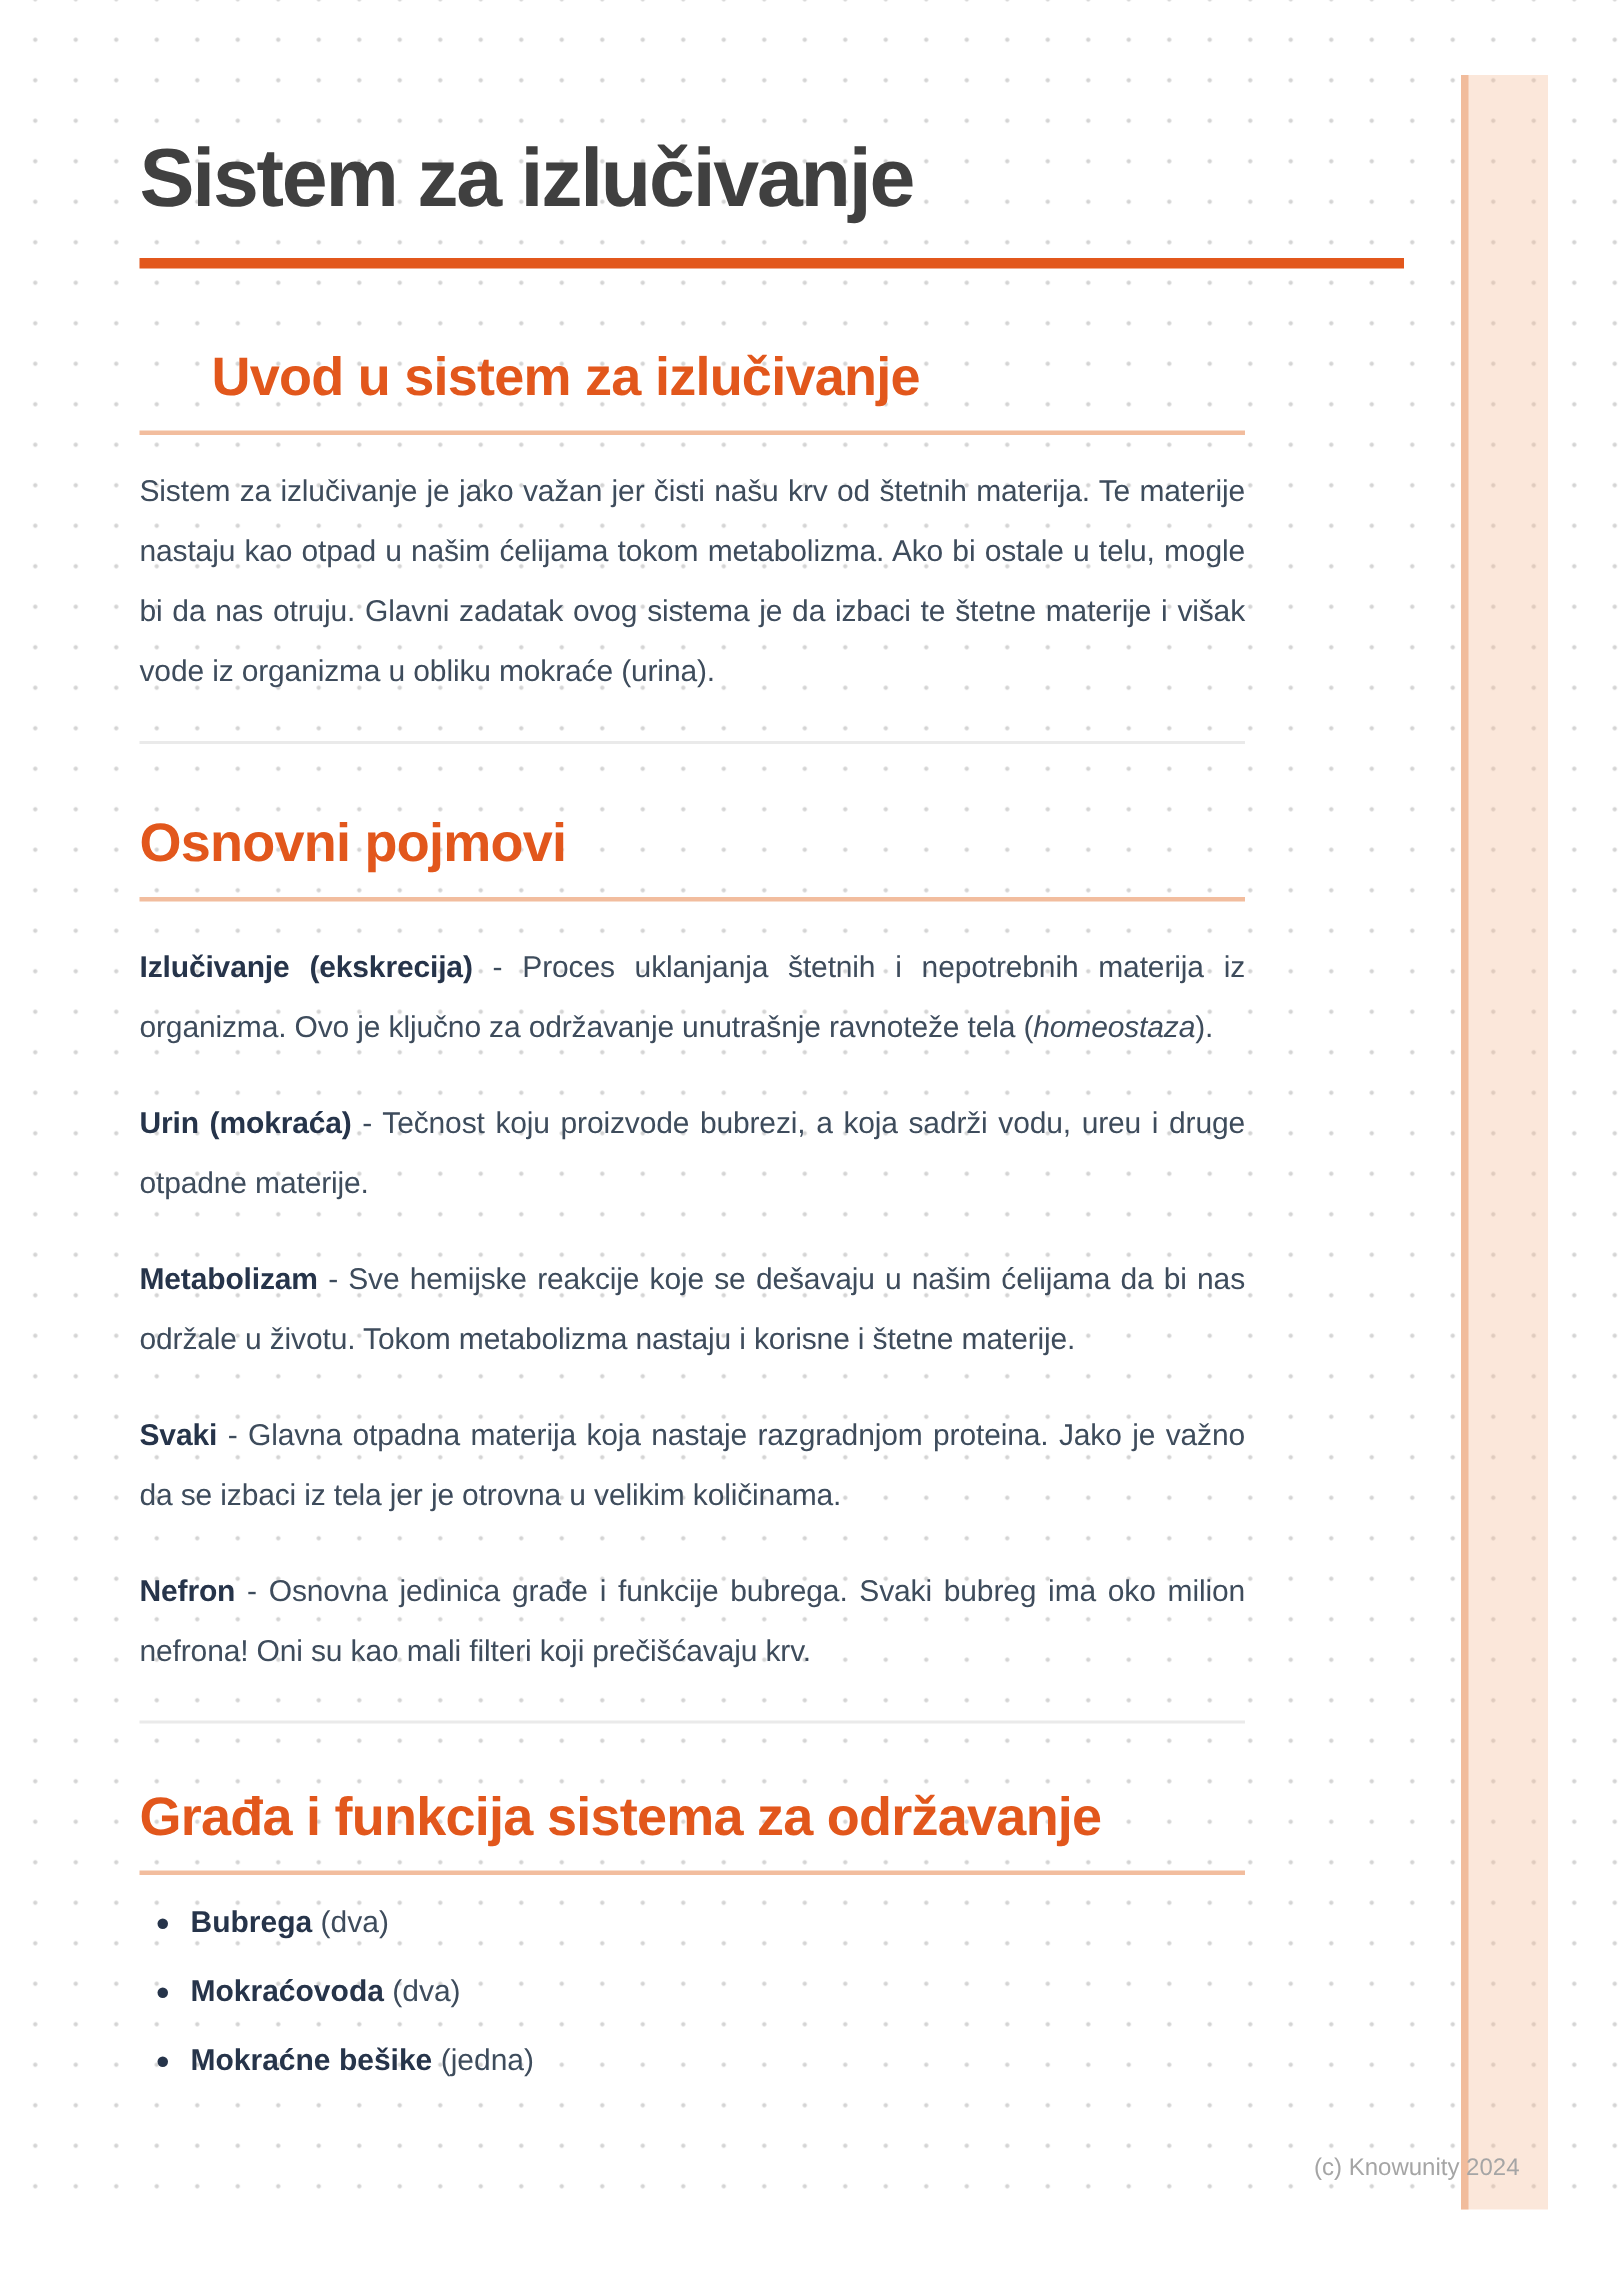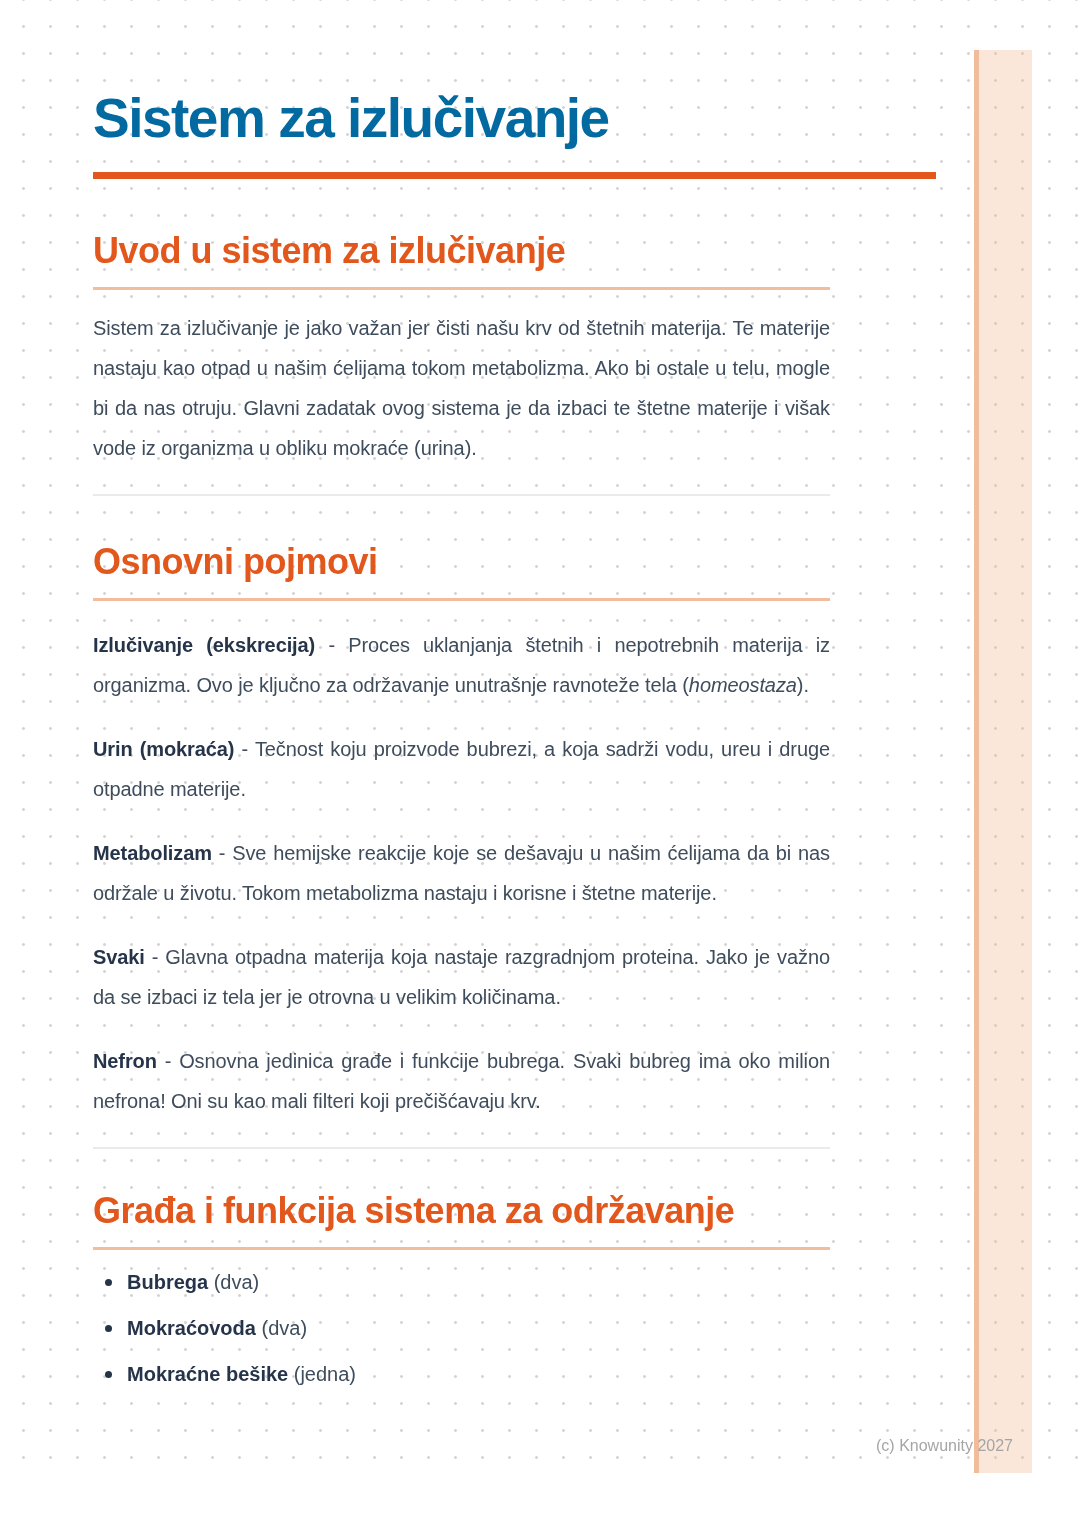--- a/index.html
+++ b/index.html
@@ -22,34 +22,34 @@
     width: 53px; height: 1423px;
     background: rgba(244, 187, 148, 0.35);
     border-left: 5px solid rgba(234, 153, 106, 0.55);
   }
   .content { position: relative; padding-left: 93px; }
 
   .page-title {
     margin: 86px 0 16px 0;
     font-size: 55px; line-height: 64px;
     font-weight: 700; letter-spacing: -1.5px;
-    color: #0369a1;
+    color: #404040;
   }
   .rule-thick {
     width: 843px; height: 7px;
     background: #e2571c;
     margin-top: 22px;
   }
   .section-heading {
     margin: 0;
     font-size: 36px; line-height: 44px;
     font-weight: 700; letter-spacing: -0.5px;
     color: #e2571c;
   }
-  .mt-uvod    { margin-top: 50px; }
+  .mt-uvod    { margin-top: 50px; margin-left: 48px; }
   .mt-pojmovi { margin-top: 44px; }
   .mt-gradja  { margin-top: 40px; }
   .rule-light {
     width: 737px; height: 3px;
     background: #f2bd9e;
     margin-top: 14px;
   }
   .body-text {
     width: 737px;
     margin: 18px 0 0 0;
@@ -132,13 +132,13 @@
         <span class="bullet-dot"></span><span class="b">Mokraćovoda</span><span> (dva)</span>
       </li>
       <li>
         <span class="bullet-dot"></span><span class="b">Mokraćne bešike</span><span> (jedna)</span>
       </li>
     </ul>
   </section>
 
 </div>
 
-<div class="page-footer">(c) Knowunity 2027</div>
+<div class="page-footer">(c) Knowunity 2024</div>
 
 </body></html>

